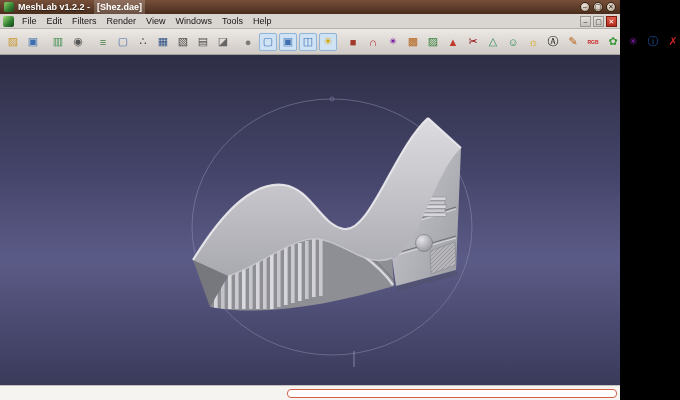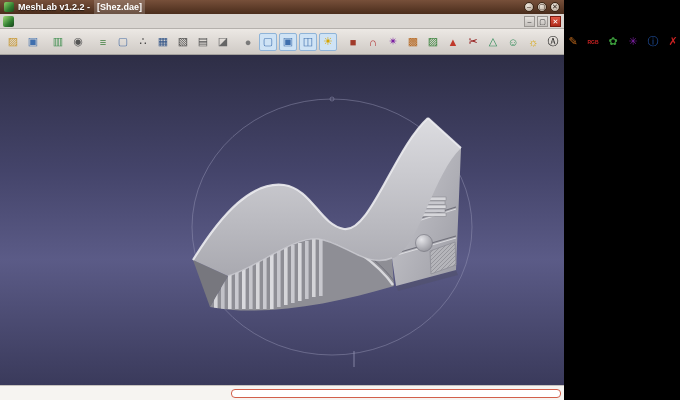--- a/index.html
+++ b/index.html
@@ -1,18 +1,18 @@
 <!DOCTYPE html>
 <html><head>
 <meta charset="utf-8">
 <style>
   * { margin:0; padding:0; box-sizing:border-box; }
   html,body { width:680px; height:400px; overflow:hidden; background:#000;
               font-family:"Liberation Sans", sans-serif; }
-  .window { width:564px; height:400px; display:flex; flex-direction:column; }
+  .window { width:620px; height:400px; display:flex; flex-direction:column; }
 
   
   .titlebar { height:14px; flex:0 0 14px; background:linear-gradient(#77503a,#4a2d1c);
               display:flex; align-items:center; padding:0 4px; gap:4px; }
   .app-icon { width:10px; height:10px; border-radius:2px;
               background:linear-gradient(135deg,#8fd36a,#2f7d2f 60%,#1d4d1d); flex:0 0 10px; }
   .title-text { color:#fff; font-size:9px; font-weight:bold; white-space:nowrap;
                 text-shadow:0 1px 1px rgba(0,0,0,.5); }
   .doc-text { color:#fff; font-size:9px; font-weight:bold; background:rgba(255,255,255,.18);
               padding:12px 3px; border-radius:2px; white-space:nowrap; }
@@ -66,20 +66,30 @@
     <span class="doc-text">[Shez.dae]</span>
     <div class="tb-controls">
       <div class="tb-btn">–</div>
       <div class="tb-btn">▢</div>
       <div class="tb-btn">✕</div>
     </div>
   </div>
 
   <div class="menubar">
     <div class="mb-icon"></div>
+    <span style="display:flex;">
+        <span class="menu-item">File</span>
+        <span class="menu-item">Edit</span>
+        <span class="menu-item">Filters</span>
+        <span class="menu-item">Render</span>
+        <span class="menu-item">View</span>
+        <span class="menu-item">Windows</span>
+        <span class="menu-item">Tools</span>
+        <span class="menu-item">Help</span>
+      </span>
     <div class="mdi">
       <div class="mdi-btn">–</div>
       <div class="mdi-btn">▢</div>
       <div class="mdi-btn mdi-close">✕</div>
     </div>
   </div>
 
   <div class="toolbar">
       <span class="tool" style="color: rgb(200, 150, 44);">▨</span>
       <span class="tool" style="color: rgb(63, 111, 174);">▣</span>

